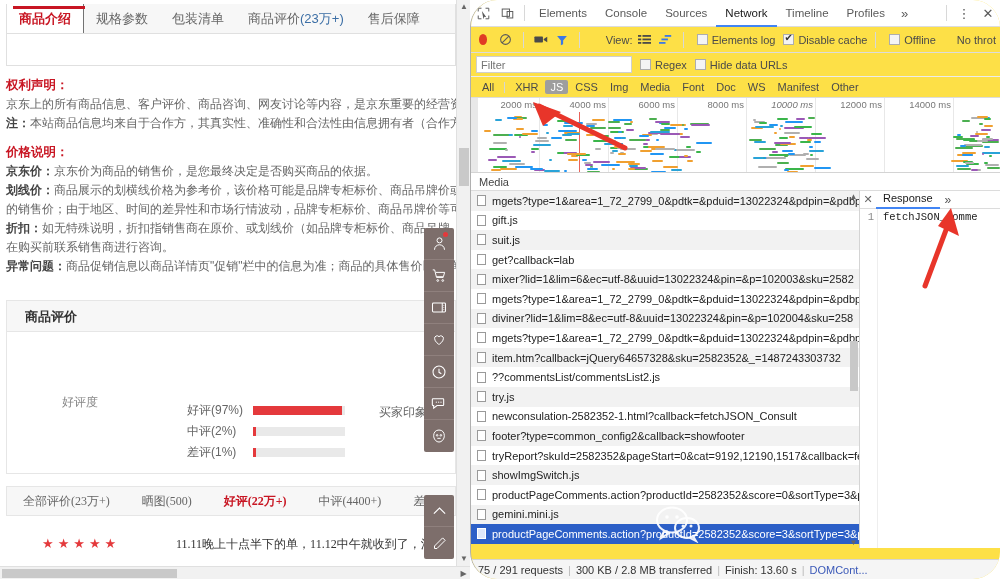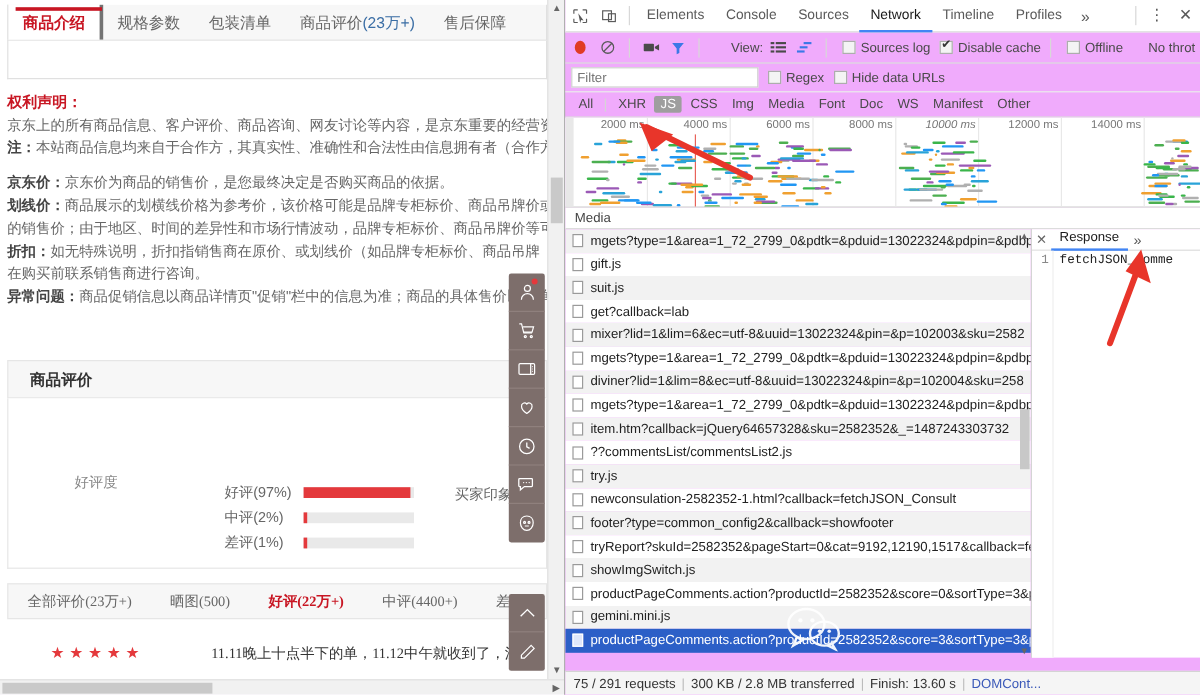--- a/index.html
+++ b/index.html
@@ -22,21 +22,21 @@
     position: absolute; left: 6px; top: 4px; width: 450px; height: 30px;
     background: #f7f7f7; border: 1px solid #e0e0e0; border-top: none;
   }
   .tabbar-strip { position:absolute; left:6px; top:2px; width:72px; height:3px; background:#c81623; }
   .tab {
     float: left; line-height: 29px; padding: 0 12px;
     font-size: 13px; color: #666; cursor: pointer; white-space: nowrap;
   }
   .tab.active {
     color: #c81623; background: #fff; font-weight: bold;
-    border-left: 1px solid #e0e0e0; border-right: 3px solid #737373;
+    border-left: 1px solid #e0e0e0; border-right: 1px solid #737373;
     margin-left: -1px;
   }
   .tab .cnt { color: #3b6ea5; }
 
   .tab-body {
     position: absolute; left: 6px; top: 34px; width: 450px; height: 32px;
     background: #fff; border: 1px solid #e0e0e0; border-top: none;
   }
 
   
@@ -116,23 +116,24 @@
     position: absolute; left: 0; bottom: 0; width: 470px; height: 13px;
     background: #f1f1f1; border-top: 1px solid #e0e0e0;
   }
   .pg-hscroll .thumb { position: absolute; left: 2px; top: 2px; width: 175px; height: 9px; background: #c9c9c9; }
   .pg-hscroll .ar { position:absolute; top:0; width: 13px; height: 13px; font-size: 8px; text-align:center;
                     line-height:13px; color:#666; }
 
   
   #devtools {
     position: absolute; left: 470px; top: 0; width: 530px; height: 579px;
-    background: #f0abfc; border-left: 1px solid #b0b0b0;
+    background: #fde047; border-left: 1px solid #b0b0b0;
     font-family: "Liberation Sans", "DejaVu Sans", sans-serif; font-size: 11px;
     overflow: hidden;
+    border-radius: 27px;
   }
 
   .dt-tabs {
     height: 27px; border-bottom: 1px solid #dcdcdc; display: flex; align-items: center;
     background: #fff; position: relative;
   }
   .dt-icobtn { width: 24px; height: 24px; display:flex; align-items:center; justify-content:center; color:#5a5a5a; }
   .dt-sep { width: 1px; height: 16px; background: #d8d8d8; margin: 0 5px; }
   .dt-tab {
     padding: 0 9px; line-height: 26px; height: 27px; color: #5a5a5a; font-size: 11.5px;
@@ -252,20 +253,21 @@
     <div class="tab"><span>商品评价</span><span class="cnt">(23万+)</span></div>
     <div class="tab">售后保障</div>
   </div>
   <div class="tab-body"></div>
 
   <div class="decl">
     <div class="hd">权利声明：</div>
     <p>京东上的所有商品信息、客户评价、商品咨询、网友讨论等内容，是京东重要的经营资源</p>
     <p><b>注：</b><span>本站商品信息均来自于合作方，其真实性、准确性和合法性由信息拥有者（合作方）负</span></p>
     <div class="gap"></div>
+    <div class="hd">价格说明：</div>
     <p><b>京东价：</b><span>京东价为商品的销售价，是您最终决定是否购买商品的依据。</span></p>
     <p><b>划线价：</b><span>商品展示的划横线价格为参考价，该价格可能是品牌专柜标价、商品吊牌价或由品</span></p>
     <p><b></b><span>的销售价；由于地区、时间的差异性和市场行情波动，品牌专柜标价、商品吊牌价等可能</span></p>
     <p><b>折扣：</b><span>如无特殊说明，折扣指销售商在原价、或划线价（如品牌专柜标价、商品吊牌</span></p>
     <p><b></b><span>在购买前联系销售商进行咨询。</span></p>
     <p><b>异常问题：</b><span>商品促销信息以商品详情页"促销"栏中的信息为准；商品的具体售价以订单</span></p>
   </div>
 
   <div class="rv-panel">
     <div class="rv-head">商品评价</div>
@@ -452,21 +454,21 @@
     <div class="dt-icobtn">
       <svg width="13" height="11" viewBox="0 0 16 12" fill="#3b78e7">
         <rect x="7" y="0.5" width="8" height="2.2"></rect>
           <rect x="3" y="4.8" width="8" height="2.2"></rect>
         <rect x="0" y="9.1" width="8" height="2.2"></rect>
         </svg>
     </div>
     <div class="dt-sep"></div>
     <label class="tb-item">
       <span class="chk"></span>
-        <span>Sources log</span>
+        <span>Elements log</span>
     </label>
     <label class="tb-item">
       <span class="chk on"></span>
         <span>Disable cache</span>
     </label>
     <div class="dt-sep"></div>
     <label class="tb-item">
       <span class="chk"></span>
         <span>Offline</span>
     </label>

